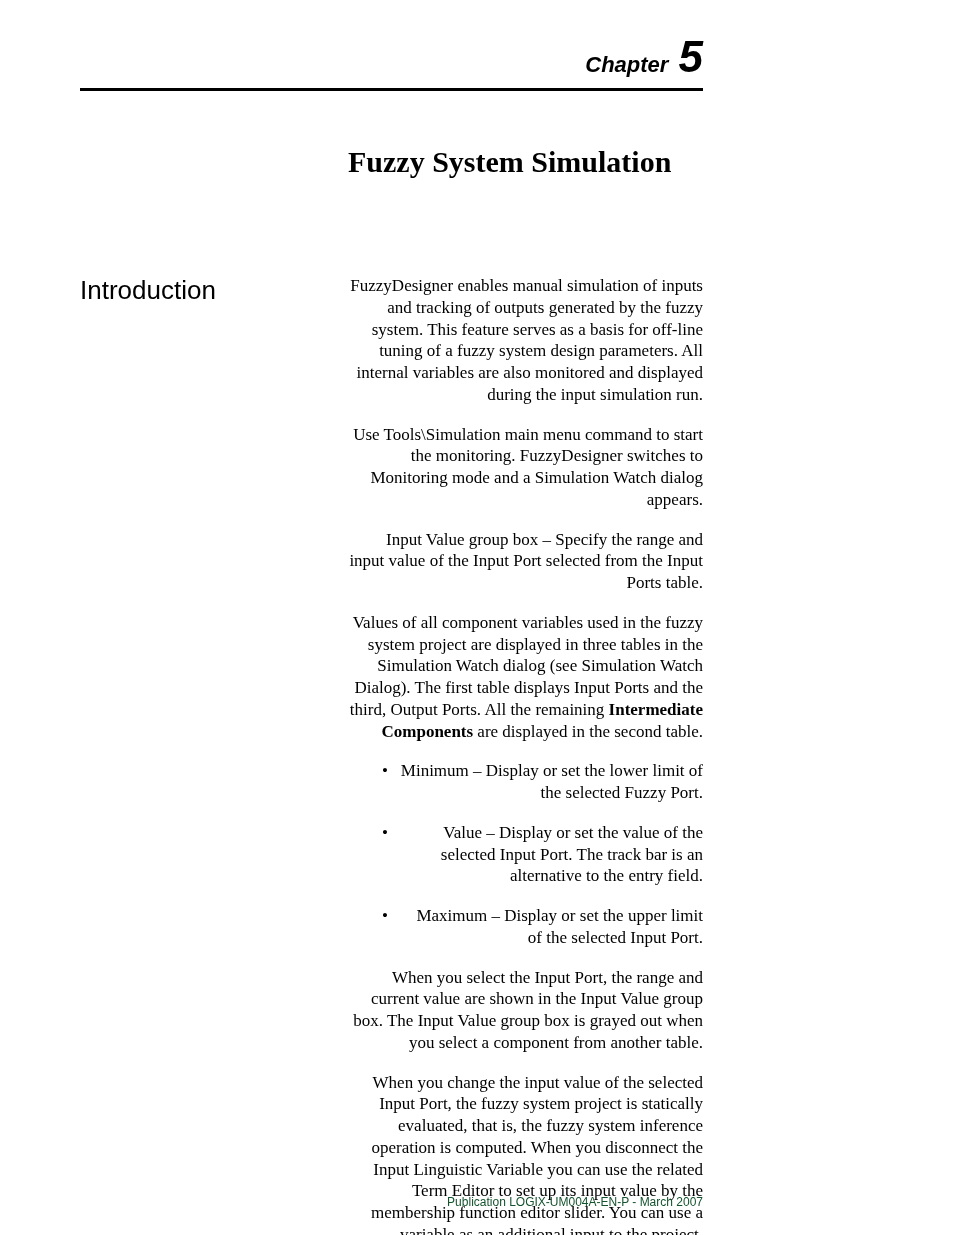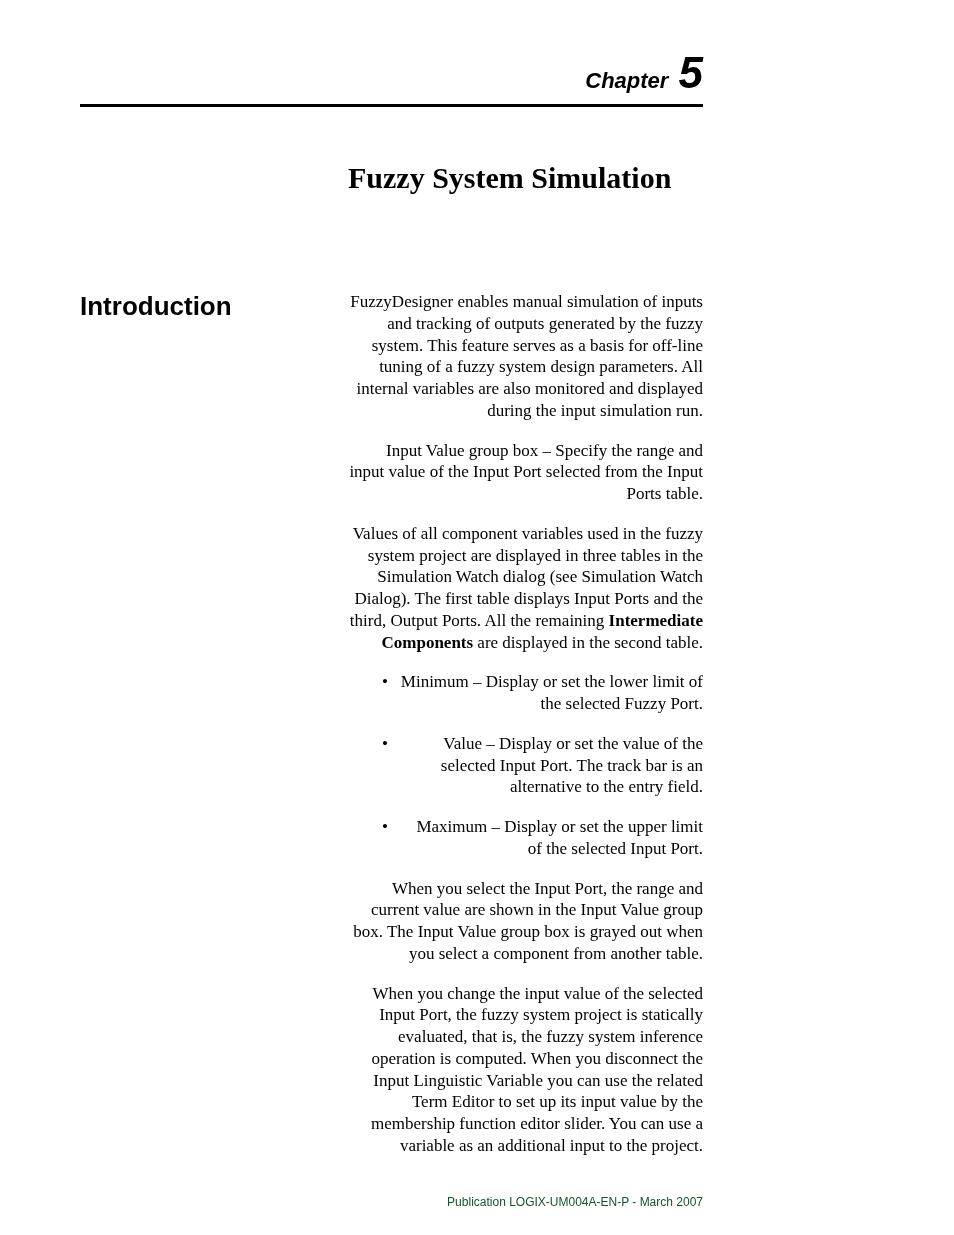--- a/index.html
+++ b/index.html
@@ -8,21 +8,21 @@
     padding: 0;
     background: #fff;
     font-family: Georgia, "Times New Roman", serif;
     color: #000;
   }
   .page {
     width: 783px;
     height: 1235px;
     position: relative;
     box-sizing: border-box;
-    padding: 48px 80px 0 80px;
+    padding: 32px 80px 0 80px;
   }
   .chapter-line {
     text-align: right;
     font-family: "Arial Narrow", Arial, Helvetica, sans-serif;
     font-stretch: condensed;
     font-weight: 700;
     font-style: italic;
     font-size: 22px;
     letter-spacing: 0px;
   }
@@ -50,21 +50,21 @@
   .body-area {
     margin-top: 96px;
     display: flex;
     align-items: flex-start;
   }
   .side-heading {
     width: 268px;
     flex: 0 0 268px;
     font-family: "Arial Narrow", Arial, Helvetica, sans-serif;
     font-stretch: condensed;
-    font-weight: 700;
+    font-weight: 400;
     font-size: 26px;
     letter-spacing: 0px;
     padding-top: 0px;
   }
   .body-col {
     flex: 1 1 auto;
     font-size: 17px;
     line-height: 1.28;
     text-align: right;
   }
@@ -109,20 +109,21 @@
   <hr class="rule">
 
   <div class="title">Fuzzy System Simulation</div>
 
   <div class="body-area">
     <div class="side-heading">Introduction</div>
     <div class="body-col">
 
       <p>FuzzyDesigner enables manual simulation of inputs and tracking of outputs generated by the fuzzy system. This feature serves as a basis for off-line tuning of a fuzzy system design parameters. All internal variables are also monitored and displayed during the input simulation run.</p>
 
+      <p>Use Tools\Simulation main menu command to start the monitoring. FuzzyDesigner switches to Monitoring mode and a Simulation Watch dialog appears.</p>
 
       <p>Input Value group box – Specify the range and input value of the Input Port selected from the Input Ports table.</p>
 
       <p>
         <span>Values of all component variables used in the fuzzy system project are displayed in three tables in the Simulation Watch dialog (see Simulation Watch Dialog). The first table displays Input Ports and the third, Output Ports. All the remaining </span><span class="bold">Intermediate Components</span><span> are displayed in the second table.</span>
       </p>
 
       <ul>
         <li>Minimum – Display or set the lower limit of the selected Fuzzy Port.</li>
         <li>Value – Display or set the value of the selected Input Port. The track bar is an alternative to the entry field.</li>

